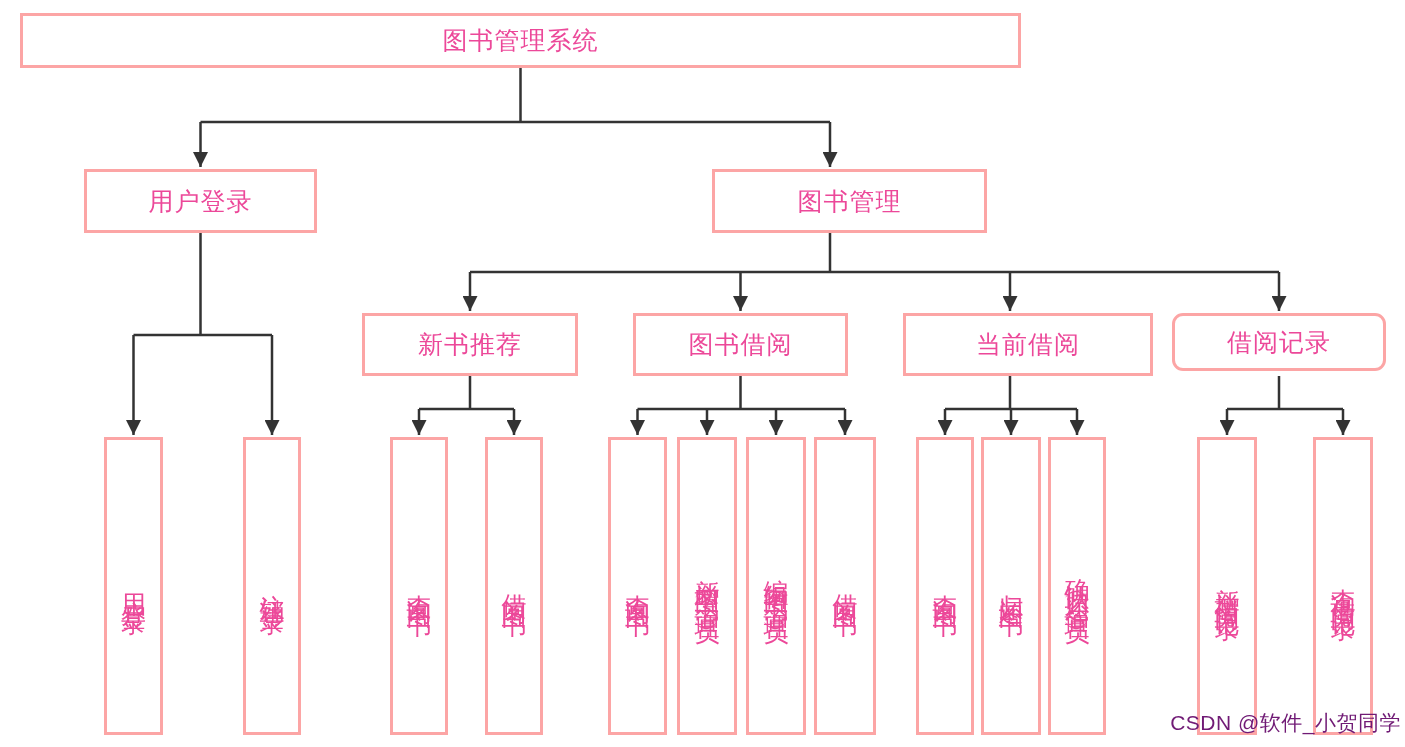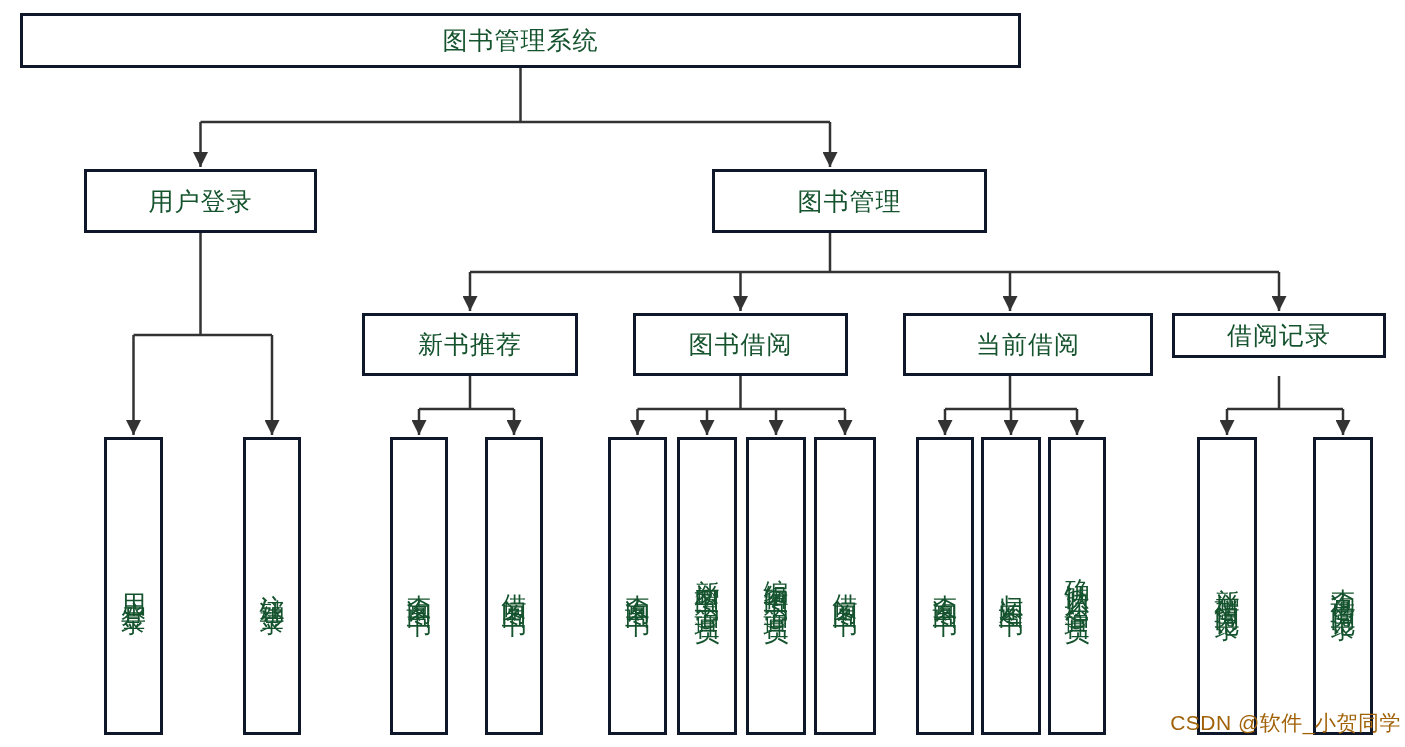--- a/index.html
+++ b/index.html
@@ -14,22 +14,22 @@
   .wires {
     position: absolute;
     left: 0; top: 0;
     width: 1405px; height: 747px;
     pointer-events: none;
   }
   .hbox, .vbox {
     position: absolute;
     box-sizing: border-box;
     background: #ffffff;
-    border: 3px solid #0f172a;
-    color: #14532d;
+    border: 3px solid #fca5a5;
+    color: #ec4899;
     display: flex;
     align-items: center;
     justify-content: center;
   }
   .hbox {
     font-size: 25px;
     letter-spacing: 1px;
     white-space: nowrap;
   }
   .vbox {
@@ -40,21 +40,21 @@
     font-size: 25px;
     letter-spacing: 6px;
     line-height: 1;
   }
   .watermark {
     position: absolute;
     top: 709px;
     right: 4px;
     font-size: 21px;
     letter-spacing: 0.5px;
-    color: #a16207;
+    color: #701a75;
     white-space: nowrap;
   }
 </style>
 </head>
 <body>
 
 <div class="canvas">
 
   <svg class="wires" viewBox="0 0 1405 747" xmlns="http://www.w3.org/2000/svg">
     <defs>
@@ -100,21 +100,21 @@
   </svg>
 
   <div class="hbox" style="left:20px; top:13px; width:1001px; height:55px;">图书管理系统</div>
 
   <div class="hbox" style="left:84px; top:169px; width:233px; height:64px;">用户登录</div>
   <div class="hbox" style="left:712px; top:169px; width:275px; height:64px;">图书管理</div>
 
   <div class="hbox" style="left:362px; top:313px; width:216px; height:63px;">新书推荐</div>
   <div class="hbox" style="left:633px; top:313px; width:215px; height:63px;">图书借阅</div>
   <div class="hbox" style="left:903px; top:313px; width:250px; height:63px;">当前借阅</div>
-  <div class="hbox" style="left:1172px; top:313px; width:214px; height:45px;">借阅记录</div>
+  <div class="hbox" style="left:1172px; top:313px; width:214px; height:58px;border-radius:11px;">借阅记录</div>
 
   <div class="vbox" style="left:104px; width:59px;">用户登录</div>
   <div class="vbox" style="left:243px; width:58px;">注销登录</div>
 
   <div class="vbox" style="left:390px; width:58px;">查询图书</div>
   <div class="vbox" style="left:485px; width:58px;">借阅图书</div>
 
   <div class="vbox" style="left:608px; width:59px;">查询图书</div>
   <div class="vbox" style="left:677px; width:60px;">新增图书（管理员）</div>
   <div class="vbox" style="left:746px; width:60px;">编辑图书（管理员）</div>

